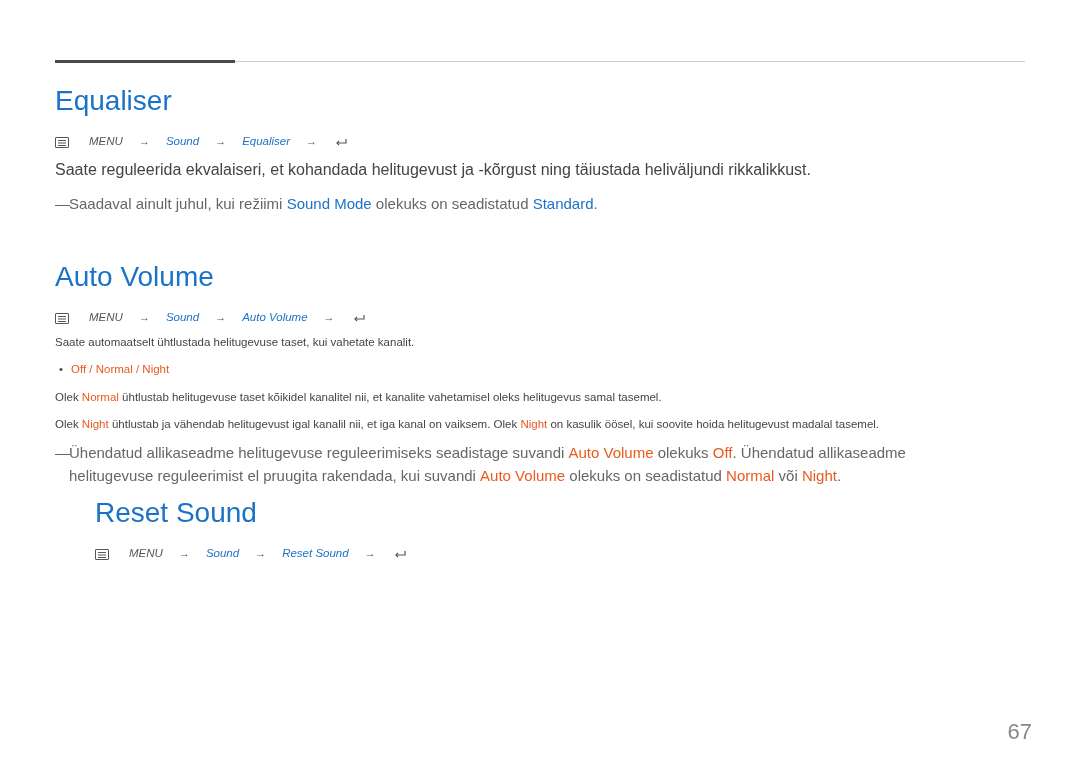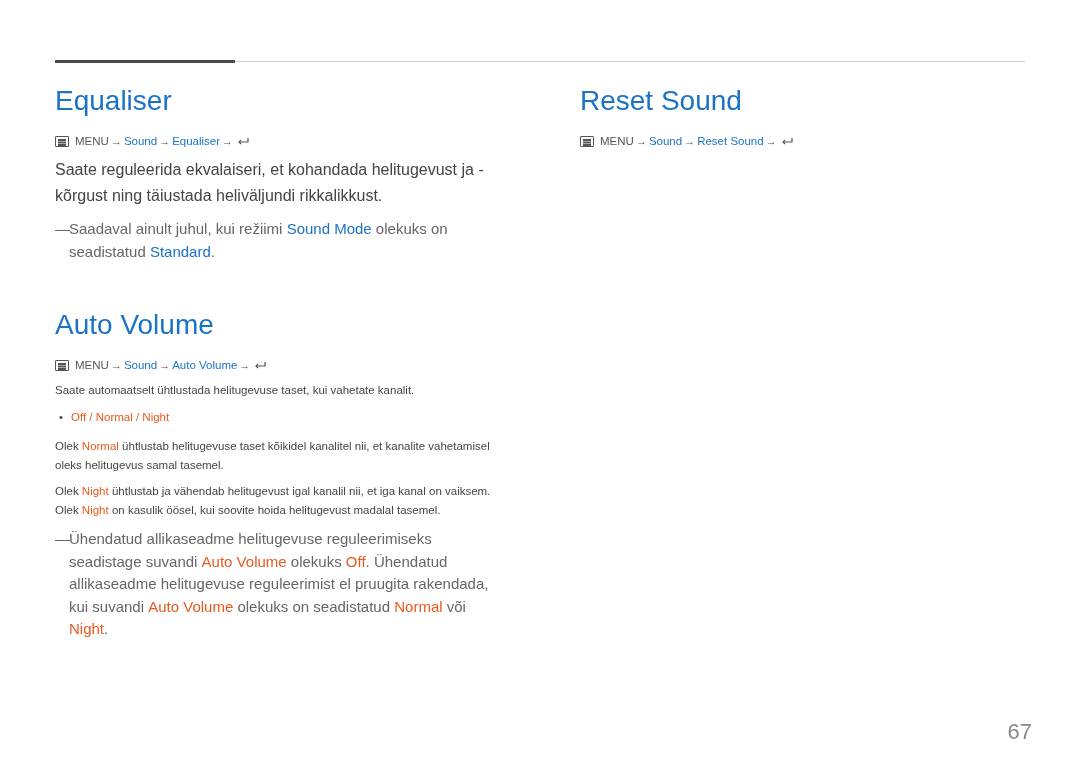--- a/index.html
+++ b/index.html
@@ -48,20 +48,21 @@
     }
 
     .content {
       position: absolute;
       top: 75px;
       left: 55px;
       right: 55px;
       bottom: 40px;
       display: flex;
       gap: 0;
+      flex-direction: column;
     }
 
     .left-column {
       flex: 1;
       padding-right: 40px;
     }
 
     .right-column {
       flex: 1;
       padding-left: 40px;
@@ -76,21 +77,23 @@
       margin-bottom: 18px;
       margin-top: 10px;
     }
 
     
     .menu-path {
       font-size: 11.5px;
       color: #555555;
       margin-bottom: 10px;
       display: flex;
-      gap: 2px;
+      align-items: center;
+      gap: 16px;
+      font-style: italic;
     }
 
     .menu-icon {
       display: inline-block;
       width: 14px;
       height: 11px;
       border: 1.5px solid #555;
       border-radius: 1px;
       margin-right: 4px;
       position: relative;

